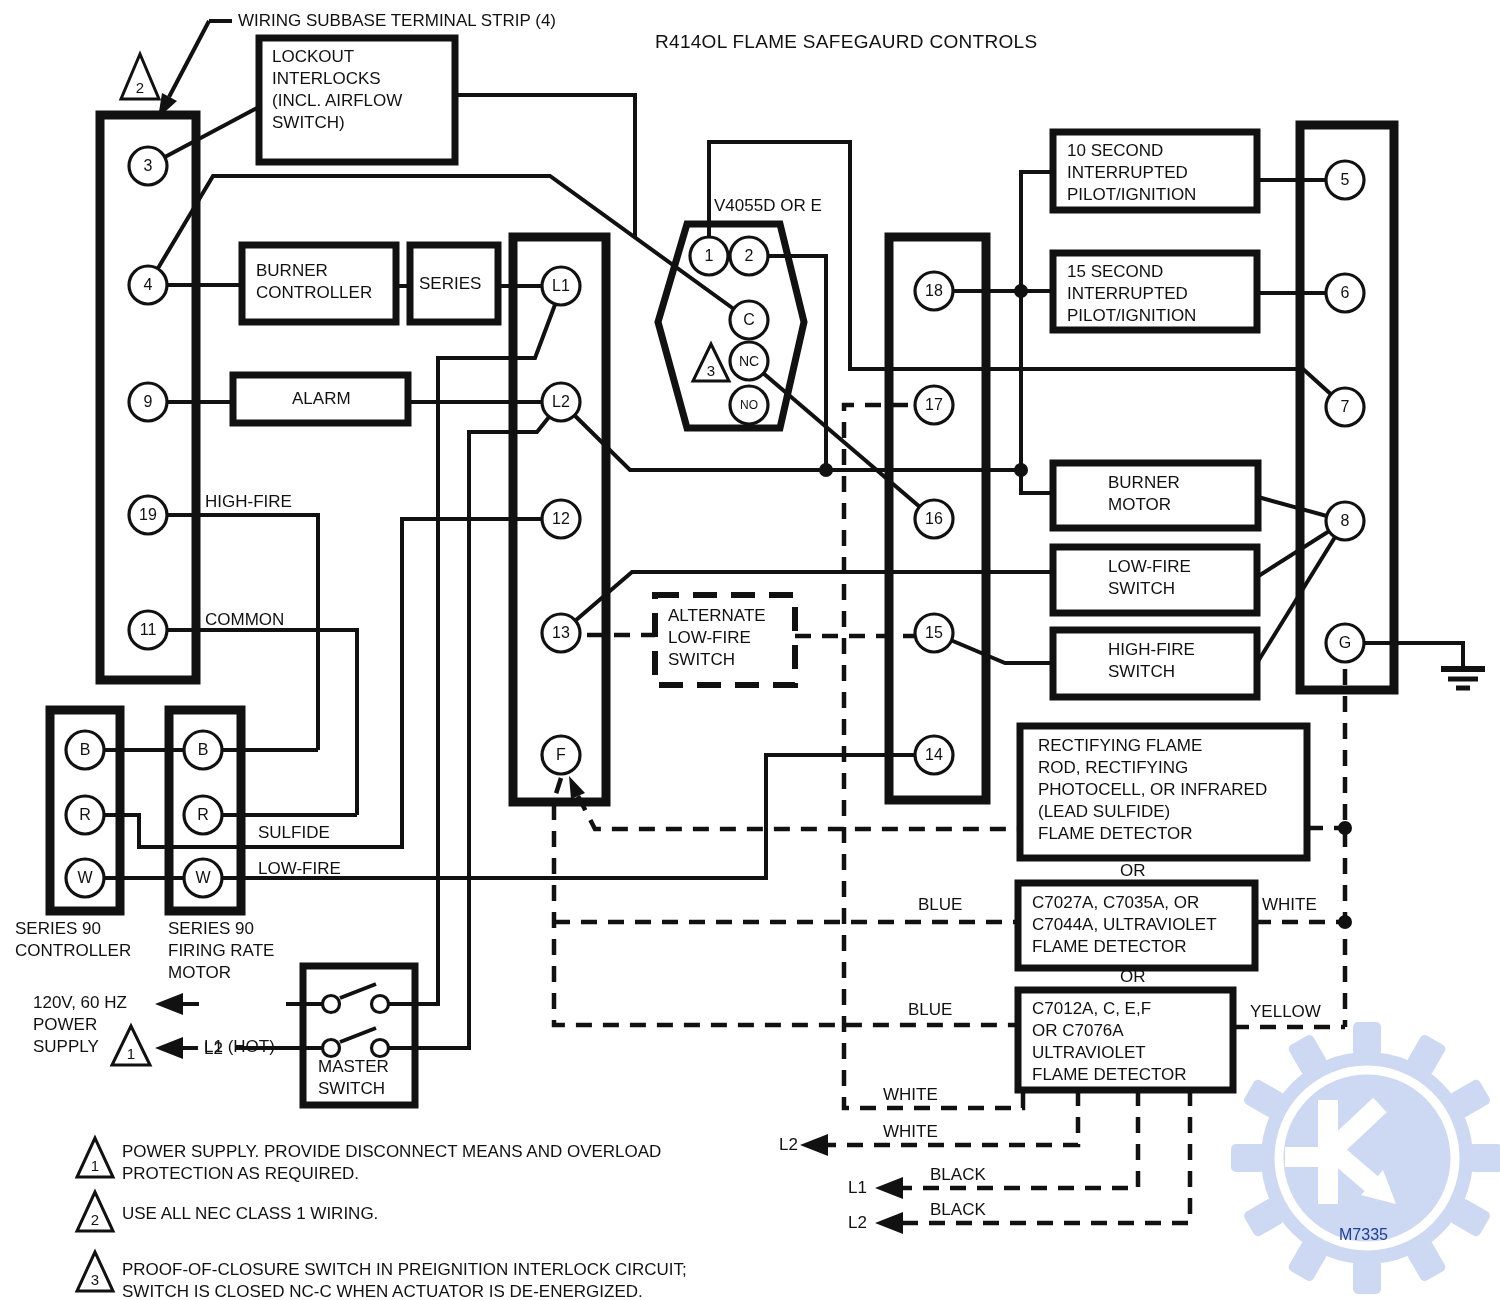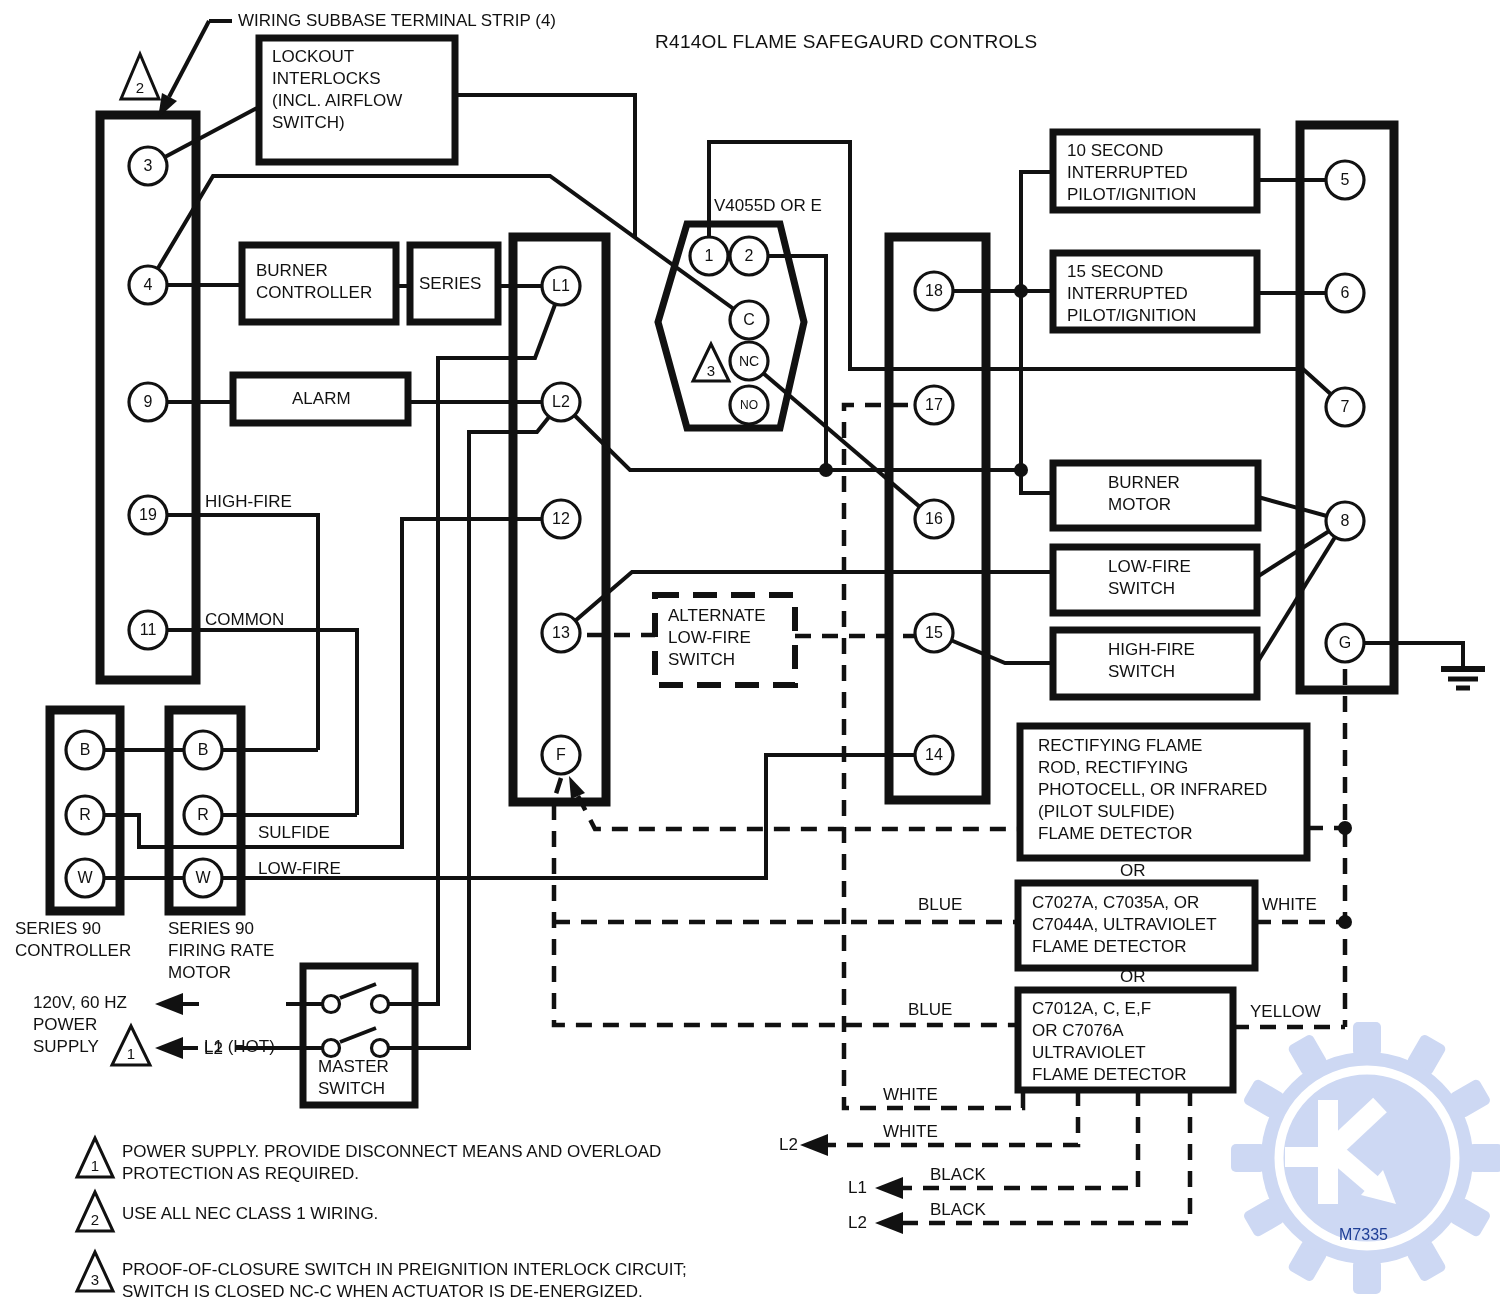--- a/index.html
+++ b/index.html
@@ -241,21 +241,21 @@
 <div class="lb ml" style="left:1108px;top:556px">LOW-FIRE
 SWITCH</div>
 <div class="lb ml" style="left:1108px;top:639px">HIGH-FIRE
 SWITCH</div>
 <div class="lb ml" style="left:668px;top:605px">ALTERNATE
 LOW-FIRE
 SWITCH</div>
 <div class="lb ml" style="left:1038px;top:735px">RECTIFYING FLAME
 ROD, RECTIFYING
 PHOTOCELL, OR INFRARED
-(PILOT SULFIDE)
+(LEAD SULFIDE)
 FLAME DETECTOR</div>
 <div class="lb ml" style="left:1032px;top:892px">C7027A, C7035A, OR
 C7044A, ULTRAVIOLET
 FLAME DETECTOR</div>
 <div class="lb ml" style="left:1032px;top:998px">C7012A, C, E,F
 OR C7076A
 ULTRAVIOLET
 FLAME DETECTOR</div>
 
 <div class="lb" style="left:1120px;top:860px">OR</div>

